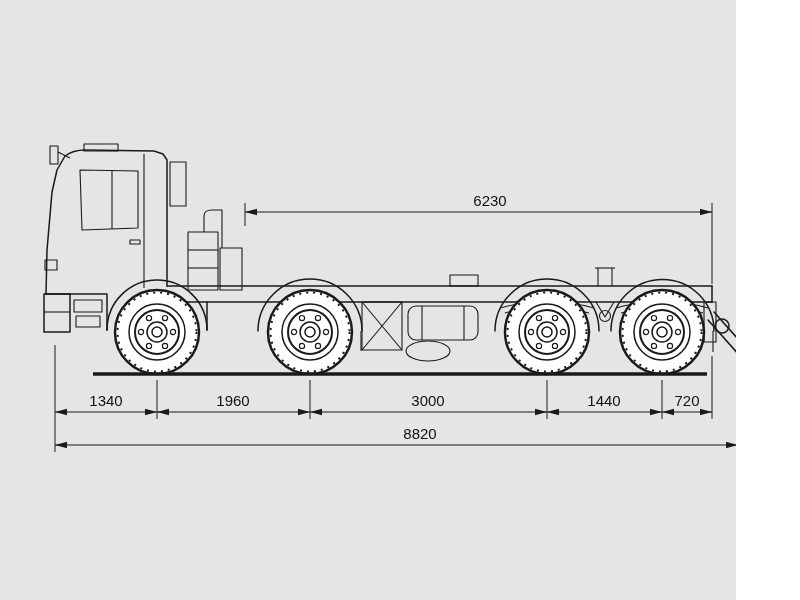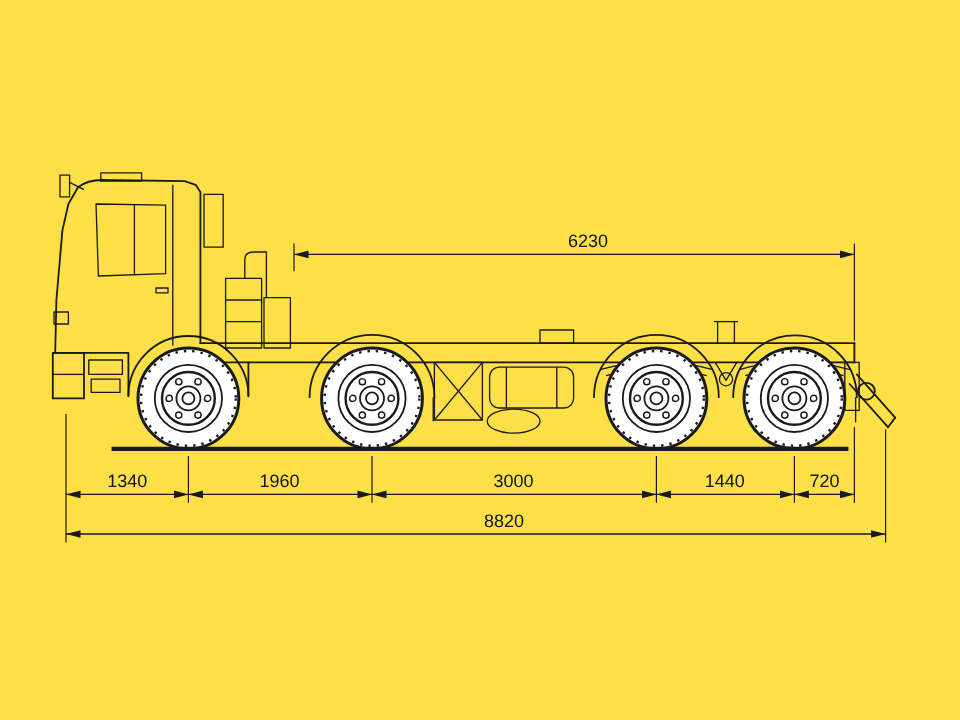--- a/index.html
+++ b/index.html
@@ -1,17 +1,17 @@
 <!DOCTYPE html>
 <html><head>
 <meta charset="utf-8">
 <style>
   html,body{margin:0;padding:0;background:#ffffff;}
   .canvas{
-    width:800px;height:600px;background:#fde047;position:relative;overflow:hidden;
+    width:736px;height:600px;background:#e5e5e5;position:relative;overflow:hidden;
     font-family:"Liberation Sans", sans-serif;
   }
   svg{display:block;}
   .ln{stroke:#1a1a1a;fill:none;stroke-width:1.5;stroke-linejoin:round;stroke-linecap:round;}
   .thin{stroke:#1a1a1a;fill:none;stroke-width:1.1;stroke-linejoin:round;}
   .dimline{stroke:#1a1a1a;fill:none;stroke-width:1.2;}
   .ext{stroke:#1a1a1a;fill:none;stroke-width:1;}
   .dim-text{font:15px "Liberation Sans", sans-serif;fill:#111111;text-anchor:middle;}
   .ground{stroke:#1a1a1a;stroke-width:3.5;fill:none;}
 </style>

